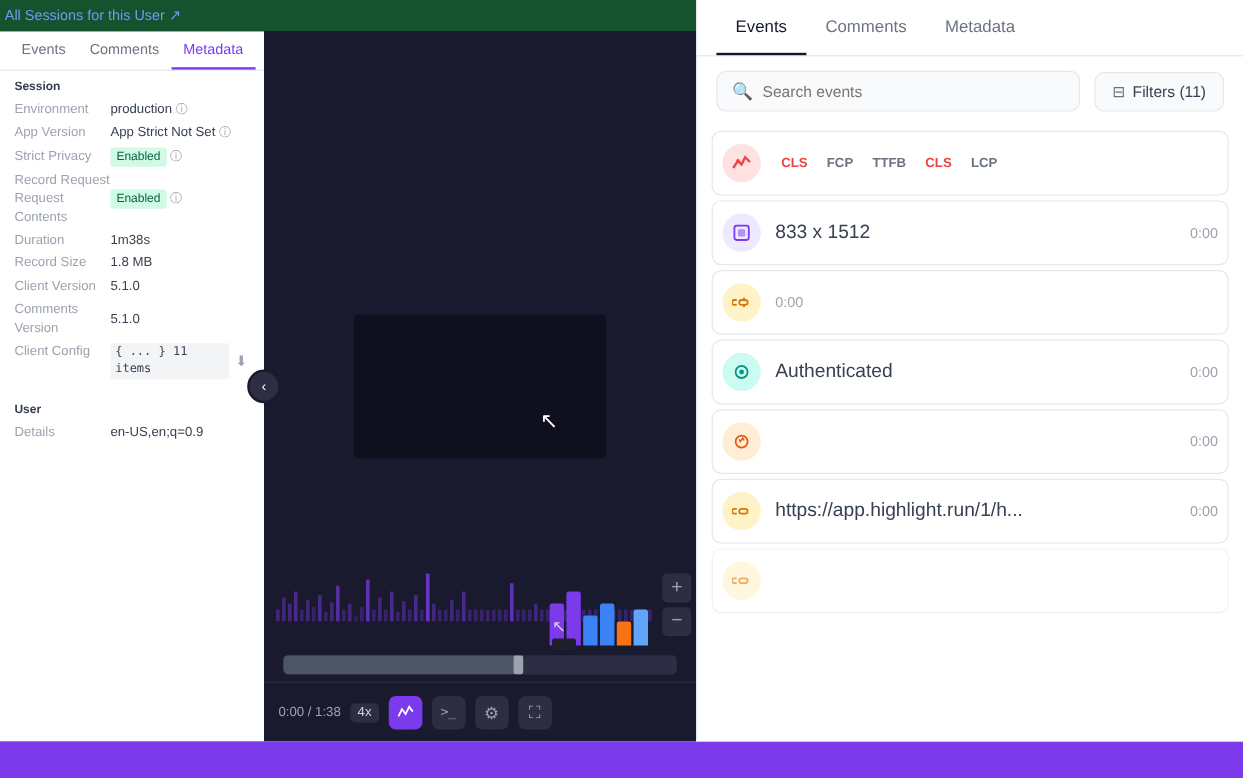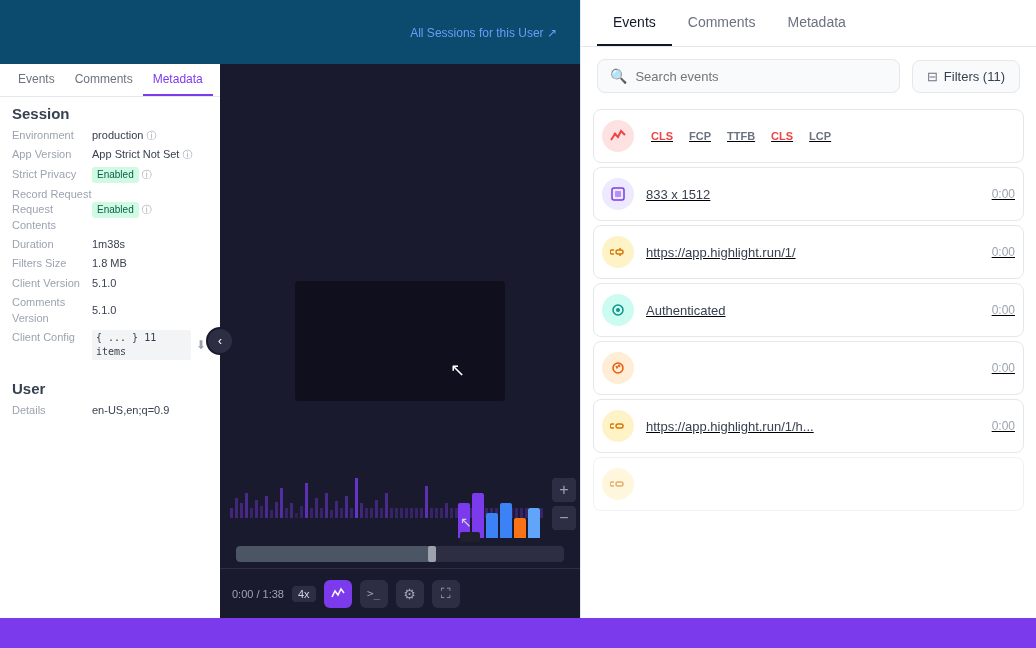--- a/index.html
+++ b/index.html
@@ -24,23 +24,23 @@
     .left-panel {
       width: 580px;
       background: #1a1a2e;
       display: flex;
       flex-direction: column;
       position: relative;
       overflow: hidden;
     }
 
     .top-link {
-      text-align: right;
-      padding: 23px;
-      background: #0c4a6e;
+      text-align: left;
+      padding: 4px;
+      background: #14532d;
     }
 
     .top-link a {
       color: #6c9cf8;
       font-size: 12px;
       text-decoration: none;
     }
 
     .session-content {
       display: flex;
@@ -74,21 +74,21 @@
       color: #7c3aed;
       border-bottom: 2px solid #7c3aed;
       font-weight: 500;
     }
 
     .meta-section {
       padding: 8px 12px;
     }
 
     .meta-section-title {
-      font-size: 15px;
+      font-size: 10px;
       font-weight: 600;
       color: #374151;
       margin-bottom: 6px;
     }
 
     .meta-row {
       display: flex;
       margin-bottom: 4px;
       font-size: 11px;
     }
@@ -385,21 +385,20 @@
       border-radius: 50%;
       top: 2px;
       left: 2px;
       transition: left 0.2s;
     }
 
     .events-list {
       flex: 1;
       overflow-y: auto;
       padding: 4px 12px;
-      text-decoration: underline;
     }
 
     .event-item {
       display: flex;
       align-items: center;
       padding: 10px 8px;
       border-radius: 8px;
       margin-bottom: 4px;
       cursor: pointer;
       gap: 12px;
@@ -416,21 +415,21 @@
       flex-shrink: 0;
       font-size: 14px;
     }
 
     .event-content {
       flex: 1;
       min-width: 0;
     }
 
     .event-title {
-      font-size: 13px;
+      font-size: 16px;
       color: #374151;
       font-weight: 500;
       white-space: nowrap;
       overflow: hidden;
       text-overflow: ellipsis;
     }
 
     .event-time {
       font-size: 12px;
       color: #9ca3af;
@@ -555,21 +554,21 @@
             </span>
           </div>
 
           <div class="meta-row">
             <span class="meta-label">Duration</span>
             <span class="meta-value">1m38s</span>
           </div>
 
 
           <div class="meta-row">
-            <span class="meta-label">Filters Size</span>
+            <span class="meta-label">Record Size</span>
             <span class="meta-value">1.8 MB</span>
           </div>
 
           <div class="meta-row">
             <span class="meta-label">Client Version</span>
             <span class="meta-value">5.1.0</span>
           </div>
 
           <div class="meta-row">
             <span class="meta-label">Comments Version</span>
@@ -798,23 +797,20 @@
       </div>
 
       <div class="event-item">
         <div class="event-icon icon-yellow" style="background:#fef3c7;">
           <svg width="16" height="16" viewBox="0 0 16 16">
             <path d="M6 8a2 2 0 012-2h3a2 2 0 010 4H8a2 2 0 01-2-2z" stroke="#d97706" stroke-width="1.5" fill="none"></path>
             <path d="M10 6V4M10 12v-2" stroke="#d97706" stroke-width="1.5"></path>
             <path d="M4 10H2a2 2 0 010-4h2" stroke="#d97706" stroke-width="1.5" fill="none"></path>
           </svg>
         </div>
-        <div class="event-content">
-          <div class="event-title">https://app.highlight.run/1/</div>
-        </div>
         <span class="event-time">0:00</span>
       </div>
 
       <div class="event-item">
         <div class="event-icon icon-teal" style="background:#ccfbf1;">
           <svg width="16" height="16" viewBox="0 0 16 16">
             <circle cx="8" cy="8" r="5" stroke="#0d9488" stroke-width="1.5" fill="none"></circle>
             <circle cx="8" cy="8" r="2" fill="#0d9488"></circle>
           </svg>
         </div>

